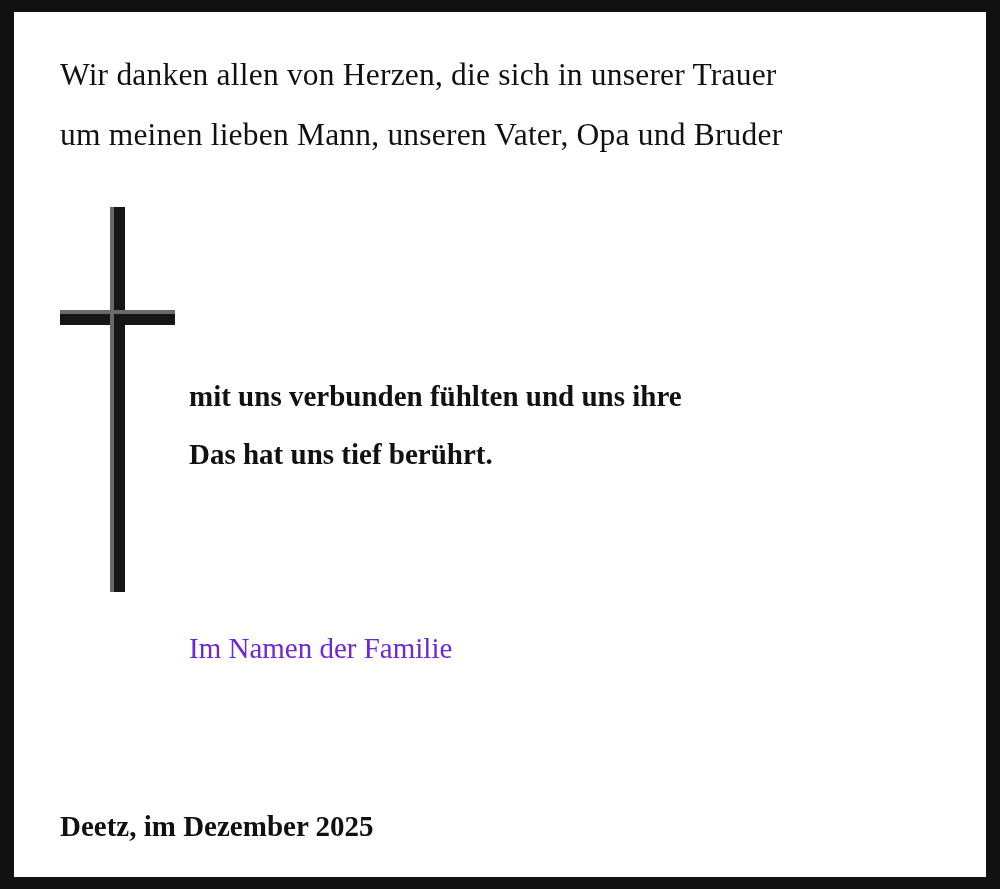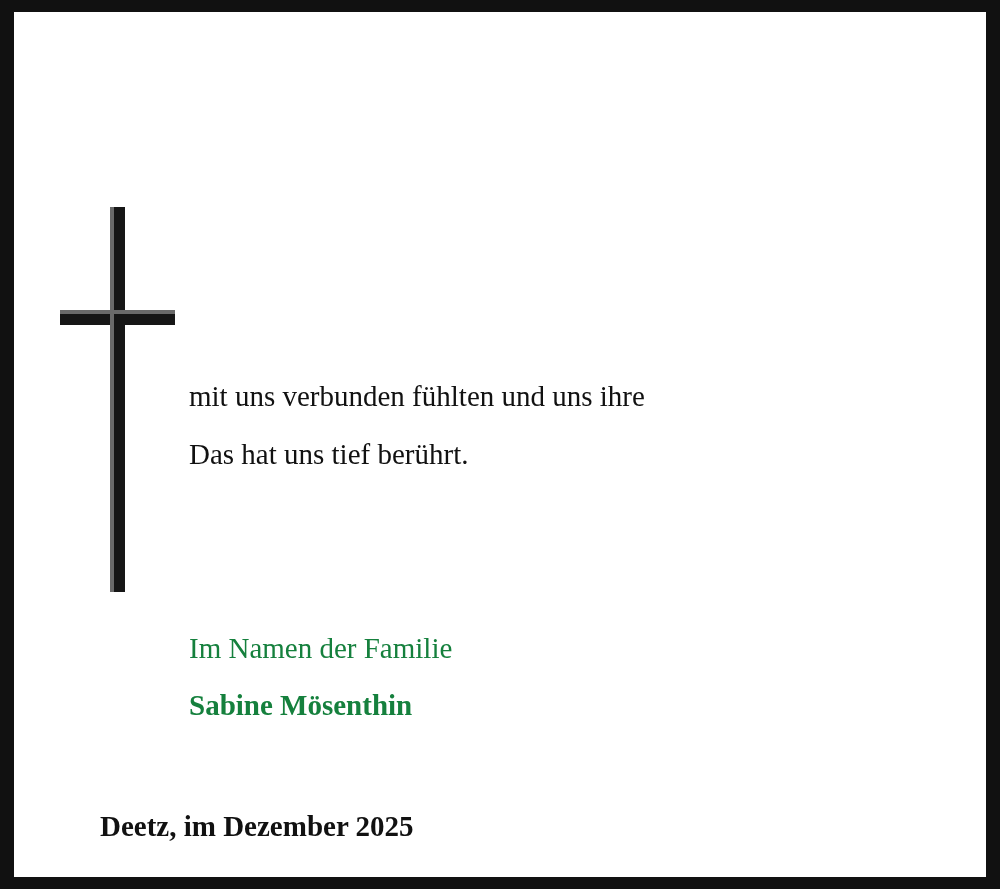--- a/index.html
+++ b/index.html
@@ -90,63 +90,66 @@
     position: absolute;
     left: 175px;
     top: 355px;
     width: 780px;
     font-size: 29px;
     line-height: 2.0;
     color: #111111;
   }
   .body-line {
     white-space: nowrap;
+    font-weight: bold;
   }
   .family-block {
     position: absolute;
     left: 175px;
     top: 608px;
     width: 780px;
     font-size: 29px;
     line-height: 1.95;
-    color: #15803d;
+    color: #6d28d9;
   }
   .family-signature {
     font-weight: bold;
   }
   .place-date {
     position: absolute;
     left: 46px;
     top: 798px;
     font-size: 29px;
     font-weight: bold;
     color: #111111;
     white-space: nowrap;
-    margin-left: 40px;
   }
 </style>
 </head>
 <body>
 
 <div class="notice-card">
 
+  <div class="intro">
+    <div class="intro-line">Wir danken allen von Herzen, die sich in unserer Trauer</div>
+    <div class="intro-line">um meinen lieben Mann, unseren Vater, Opa und Bruder</div>
+  </div>
 
   <div class="cross">
     <div class="cross-vert"></div>
     <div class="cross-horz"></div>
     <div class="cross-vert-hl"></div>
     <div class="cross-horz-hl"></div>
   </div>
 
 
   <div class="body-text">
     <div class="body-line">mit uns verbunden fühlten und uns ihre</div>
     <div class="body-line">Das hat uns tief berührt.</div>
   </div>
 
   <div class="family-block">
     <div>Im Namen der Familie</div>
-    <div class="family-signature">Sabine Mösenthin</div>
   </div>
 
   <div class="place-date">Deetz, im Dezember 2025</div>
 
 </div>
 
 </body></html>

